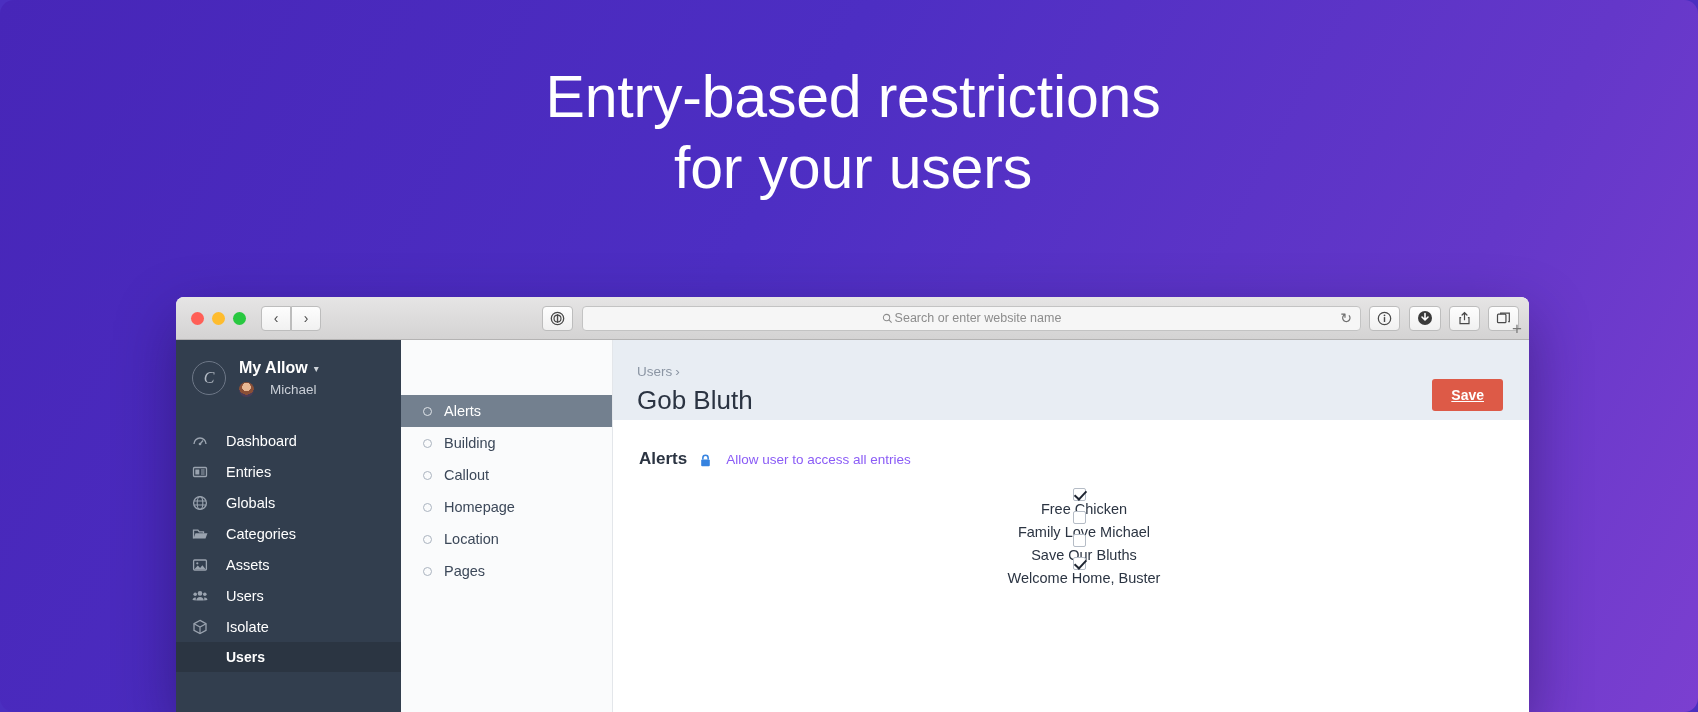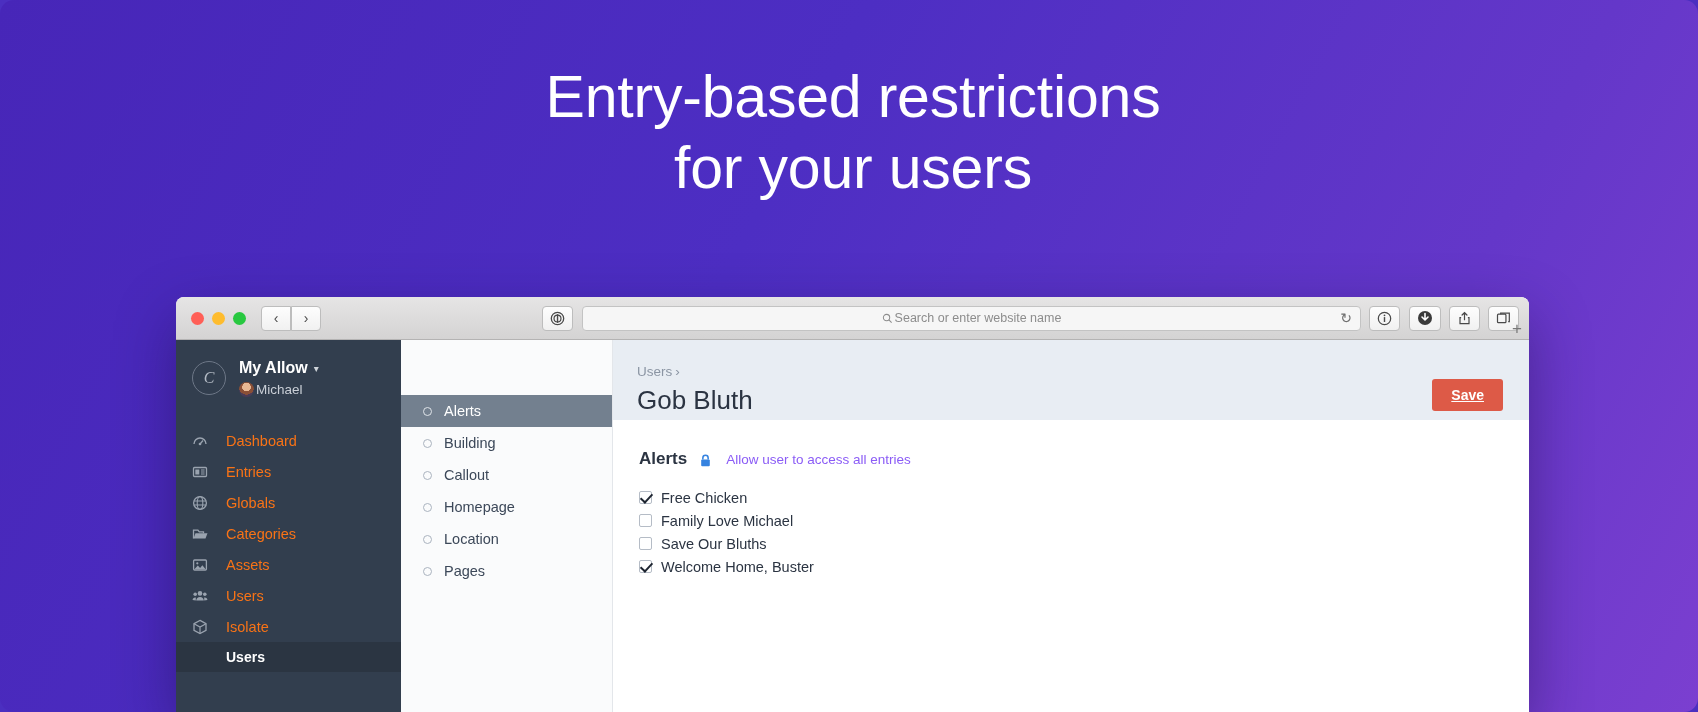--- a/index.html
+++ b/index.html
@@ -147,37 +147,37 @@
   }
   #site-text { margin-left: 13px; }
   #site-name {
     color: #ffffff;
     font-size: 16px;
     font-weight: bold;
     display: flex; align-items: center; gap: 6px;
   }
   #site-name .chev { font-size: 10px; font-weight: normal; color: #cfd4da; }
   #user-row {
-    display: flex; align-items: center; gap: 2px;
+    display: flex; align-items: center; gap: 16px;
     margin-top: 5px;
     font-size: 13.5px;
     color: #c9ced6;
   }
   #user-avatar {
     width: 15px; height: 15px; border-radius: 50%;
     background: radial-gradient(circle at 50% 34%, #e8b893 0 34%, #8a4f36 35% 60%, #4a3b56 61% 100%);
   }
 
   #nav { margin-top: 28px; }
   .nav-item {
     display: flex; align-items: center;
     height: 31px;
     padding-left: 16px;
     font-size: 14.5px;
-    color: #f97316;
+    color: #ffffff;
   }
   .nav-item .ic {
     width: 28px;
     display: flex; align-items: center;
     color: #9aa3af;
   }
   .nav-item .lbl { margin-left: 6px; }
   .nav-item.sub {
     background: #2b3542;
     color: #ffffff;
@@ -256,20 +256,21 @@
   }
   #lock-icon { color: #3583e0; display: flex; }
 
   #checklist { margin-top: 19px; }
   .check-row {
     display: flex; align-items: center;
     height: 19px;
     margin-bottom: 4px;
     font-size: 14.5px;
     color: #2b3442;
+    flex-direction: column;
   }
   .cbox {
     width: 13px; height: 13px;
     border: 1px solid #b5bcc6;
     border-radius: 2px;
     background: #ffffff;
     margin-right: 9px;
     position: relative;
     flex: 0 0 13px;
   }

